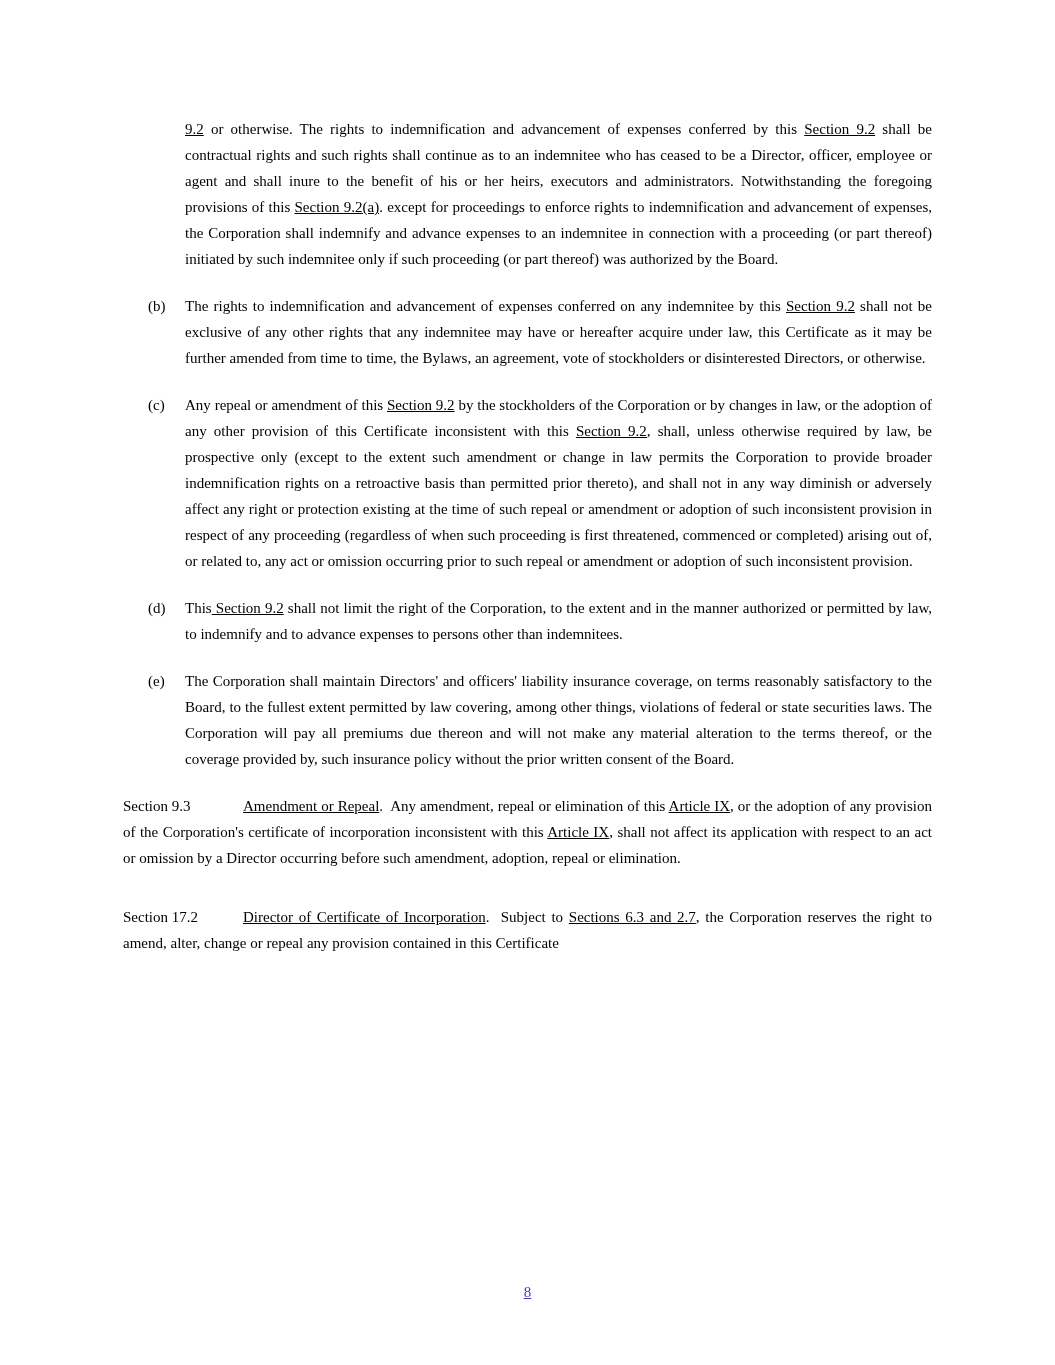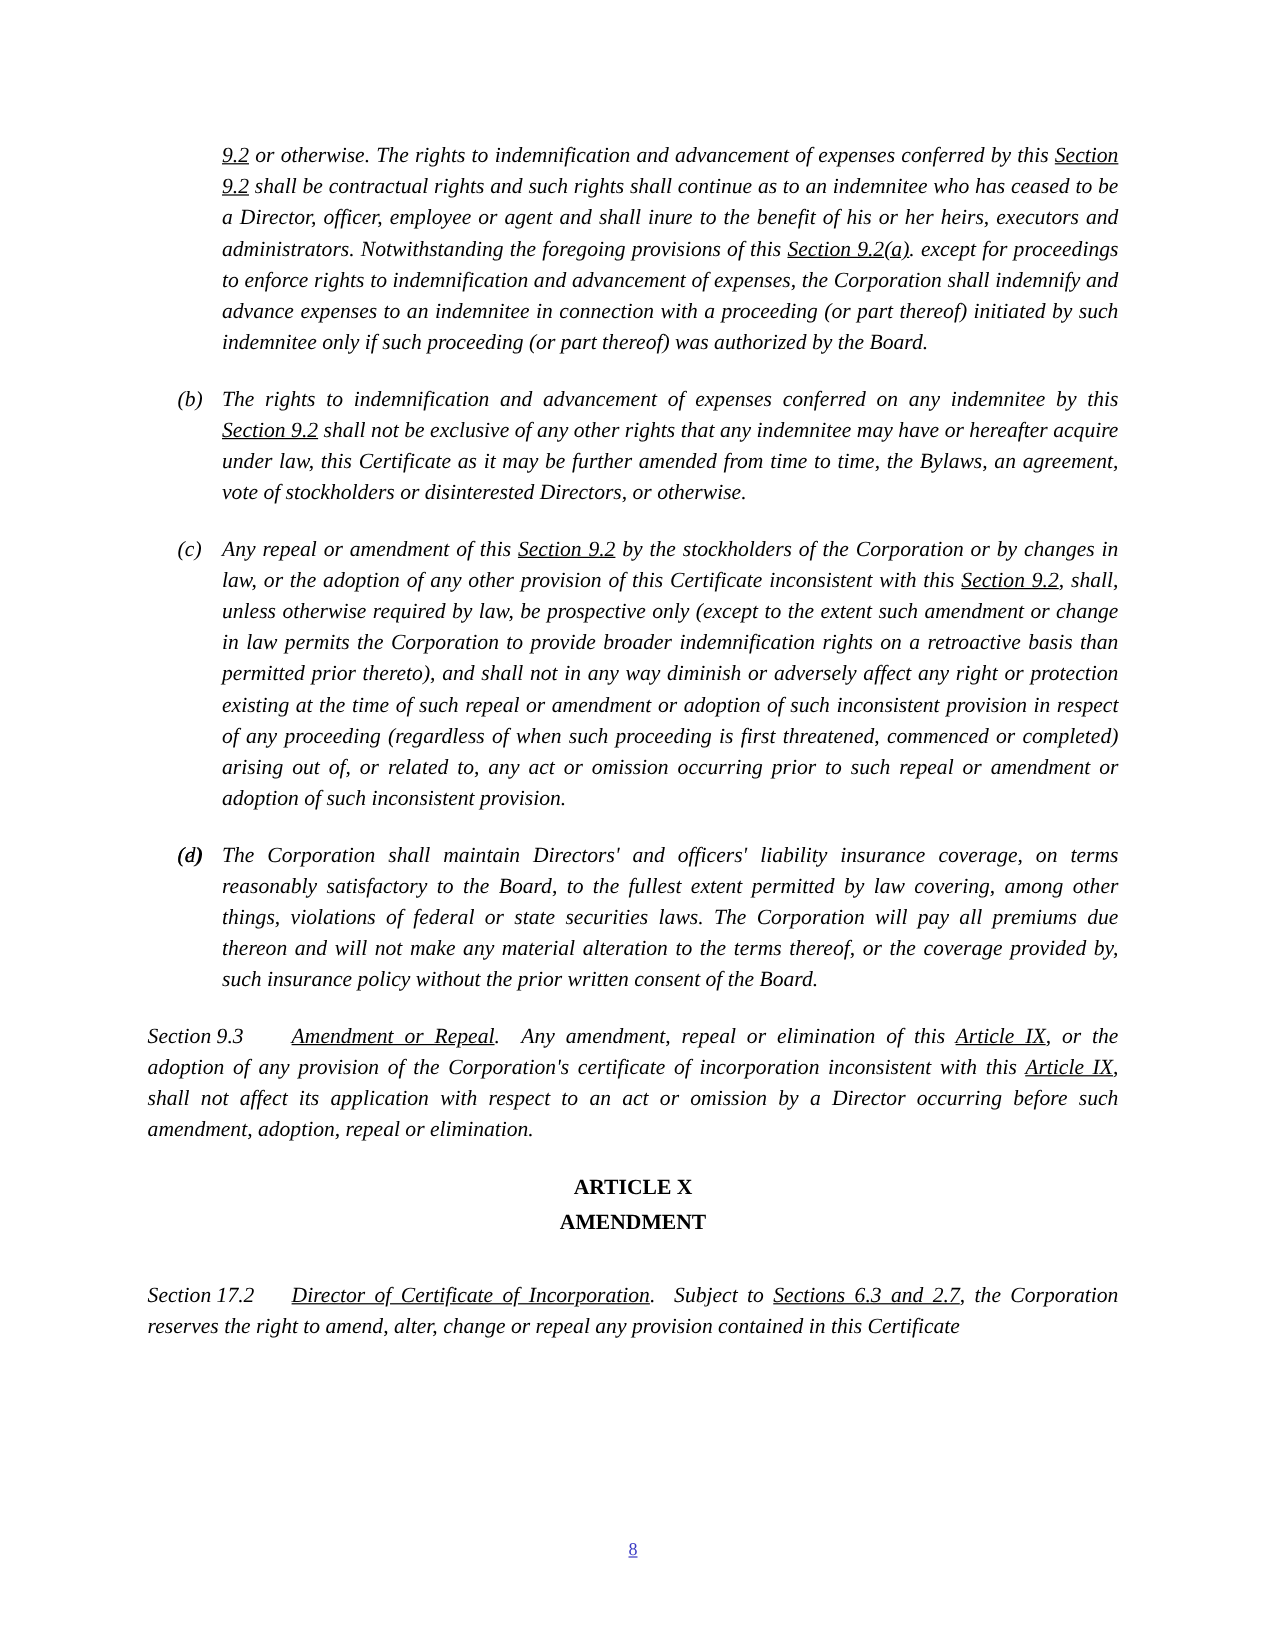--- a/index.html
+++ b/index.html
@@ -7,25 +7,24 @@
     width:1055px;height:1365px;
     background:#ffffff;
     font-family:"Liberation Serif","DejaVu Serif",serif;
     color:#000000;
     position:relative;
     -webkit-font-smoothing:antialiased;
   }
   .page{position:absolute;inset:0;background:#ffffff;}
   .content{position:absolute;left:123px;top:116px;width:809px;}
   .para{
-    font-size:18px;
+    font-size:15px;
     line-height:26px;
     text-align:justify;
     margin:0 0 21px 0;
-    font-style:italic;
   }
   .hang{margin-left:62px;}
   .li{position:relative;margin-left:62px;}
   .li .lbl{position:absolute;left:-37px;top:0;}
   .u{text-decoration:underline;}
   .secnum{display:inline-block;width:120px;}
   .art{
     text-align:center;
     font-weight:bold;
     font-size:18px;
@@ -59,33 +58,30 @@
       <span><span>The rights to indemnification and advancement of expenses conferred on any indemnitee by this </span><span class="u">Section 9.2</span><span> shall not be exclusive of any other rights that any indemnitee may have or hereafter acquire under law, this Certificate as it may be further amended from time to time, the Bylaws, an agreement, vote of stockholders or disinterested Directors, or otherwise.</span></span>
     </div>
 
     <div class="para li">
       <span class="lbl">(c)</span>
       <span><span>Any repeal or amendment of this </span><span class="u">Section 9.2</span><span> by the stockholders of the Corporation or by changes in law, or the adoption of any other provision of this Certificate inconsistent with this </span><span class="u">Section 9.2</span><span>, shall, unless otherwise required by law, be prospective only (except to the extent such amendment or change in law permits the Corporation to provide broader indemnification rights on a retroactive basis than permitted prior thereto), and shall not in any way diminish or adversely affect any right or protection existing at the time of such repeal or amendment or adoption of such inconsistent provision in respect of any proceeding (regardless of when such proceeding is first threatened, commenced or completed) arising out of, or related to, any act or omission occurring prior to such repeal or amendment or adoption of such inconsistent provision.</span></span>
     </div>
 
     <div class="para li">
       <span class="lbl">(d)</span>
+      <span><span>This</span><span class="u"> Section 9.2</span><span> shall not limit the right of the Corporation, to the extent and in the manner authorized or permitted by law, to indemnify and to advance expenses to persons other than indemnitees.</span></span>
     </div>
 
     <div class="para li">
       <span class="lbl">(e)</span>
       <span><span>The Corporation shall maintain Directors' and officers' liability insurance coverage, on terms reasonably satisfactory to the Board, to the fullest extent permitted by law covering, among other things, violations of federal or state securities laws. The Corporation will pay all premiums due thereon and will not make any material alteration to the terms thereof, or the coverage provided by, such insurance policy without the prior written consent of the Board.</span></span>
     </div>
 
     <div class="para"><span class="secnum">Section 9.3</span><span class="u">Amendment or Repeal</span><span>.&nbsp; Any amendment, repeal or elimination of this </span><span class="u">Article IX</span><span>, or the adoption of any provision of the Corporation's certificate of incorporation inconsistent with this </span><span class="u">Article IX</span><span>, shall not affect its application with respect to an act or omission by a Director occurring before such amendment, adoption, repeal or elimination.</span></div>
 
-    <div class="art-block">
-      <div class="art">ARTICLE X</div>
-      <div class="art">AMENDMENT</div>
-    </div>
 
     <div class="para s101"><span class="secnum">Section 17.2</span><span class="u">Director of Certificate of Incorporation</span><span>.&nbsp; Subject to </span><span class="u">Sections 6.3 and 2.7</span><span>, the Corporation reserves the right to amend, alter, change or repeal any provision contained in this Certificate</span></div>
 
   </div>
 
   <div class="footer">
     <a style="color: rgb(59, 59, 196);">8</a>
   </div>
 </div>
 

